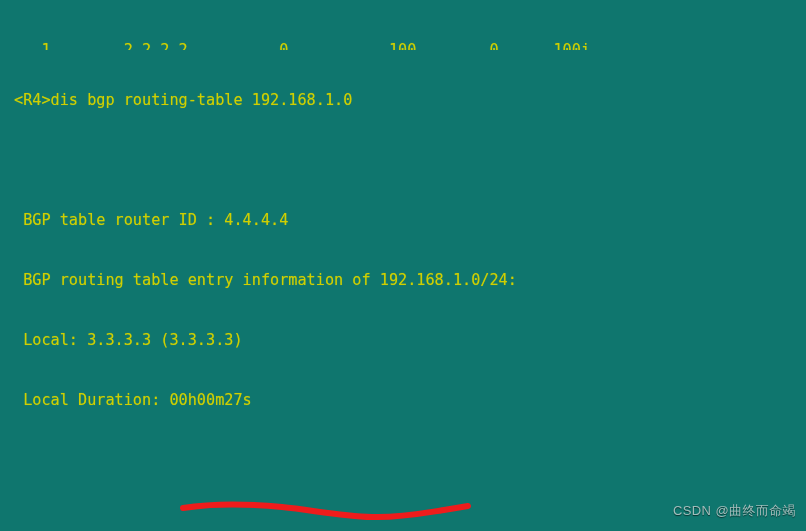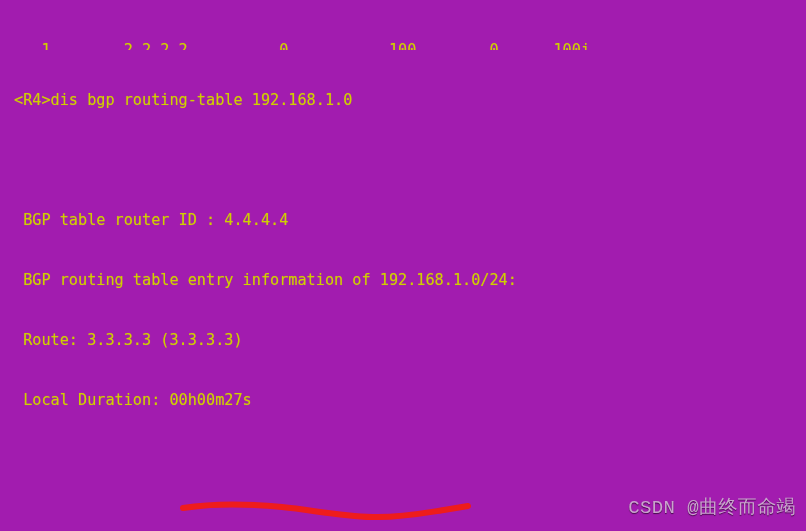--- a/index.html
+++ b/index.html
@@ -55,39 +55,39 @@
     width: 806px;
     height: 531px;
     pointer-events: none;
   }
   
   #watermark {
     position: absolute;
     right: 10px;
     bottom: 11px;
     color: rgba(216,216,216,0.72);
-    font-family: Liberation Mono, monospace;
-    font-size: 19px;
+    font-family: Liberation Sans, sans-serif;
+    font-size: 13px;
     letter-spacing: 0.4px;
     white-space: nowrap;
     text-shadow: 0 1px 1px rgba(0,0,0,0.8);
   }
 </style>
 </head>
 <body>
 
-<div id="terminal" style="background: #a21caf;">
+<div id="terminal" style="background: #0f766e;">
 
   <div id="console-text" style="color: rgb(207, 207, 0);">
     <span class="line clip-top">   1        2.2.2.2          0           100        0      100i</span>
     <span class="line">&lt;R4&gt;dis bgp routing-table 192.168.1.0</span>
     <span class="line"></span>
     <span class="line"> BGP table router ID : 4.4.4.4</span>
     <span class="line"> BGP routing table entry information of 192.168.1.0/24:</span>
-    <span class="line"> Route: 3.3.3.3 (3.3.3.3)</span>
+    <span class="line"> Local: 3.3.3.3 (3.3.3.3)</span>
     <span class="line"> Local Duration: 00h00m27s</span>
     
     
     
     
     
     
     
     
     

